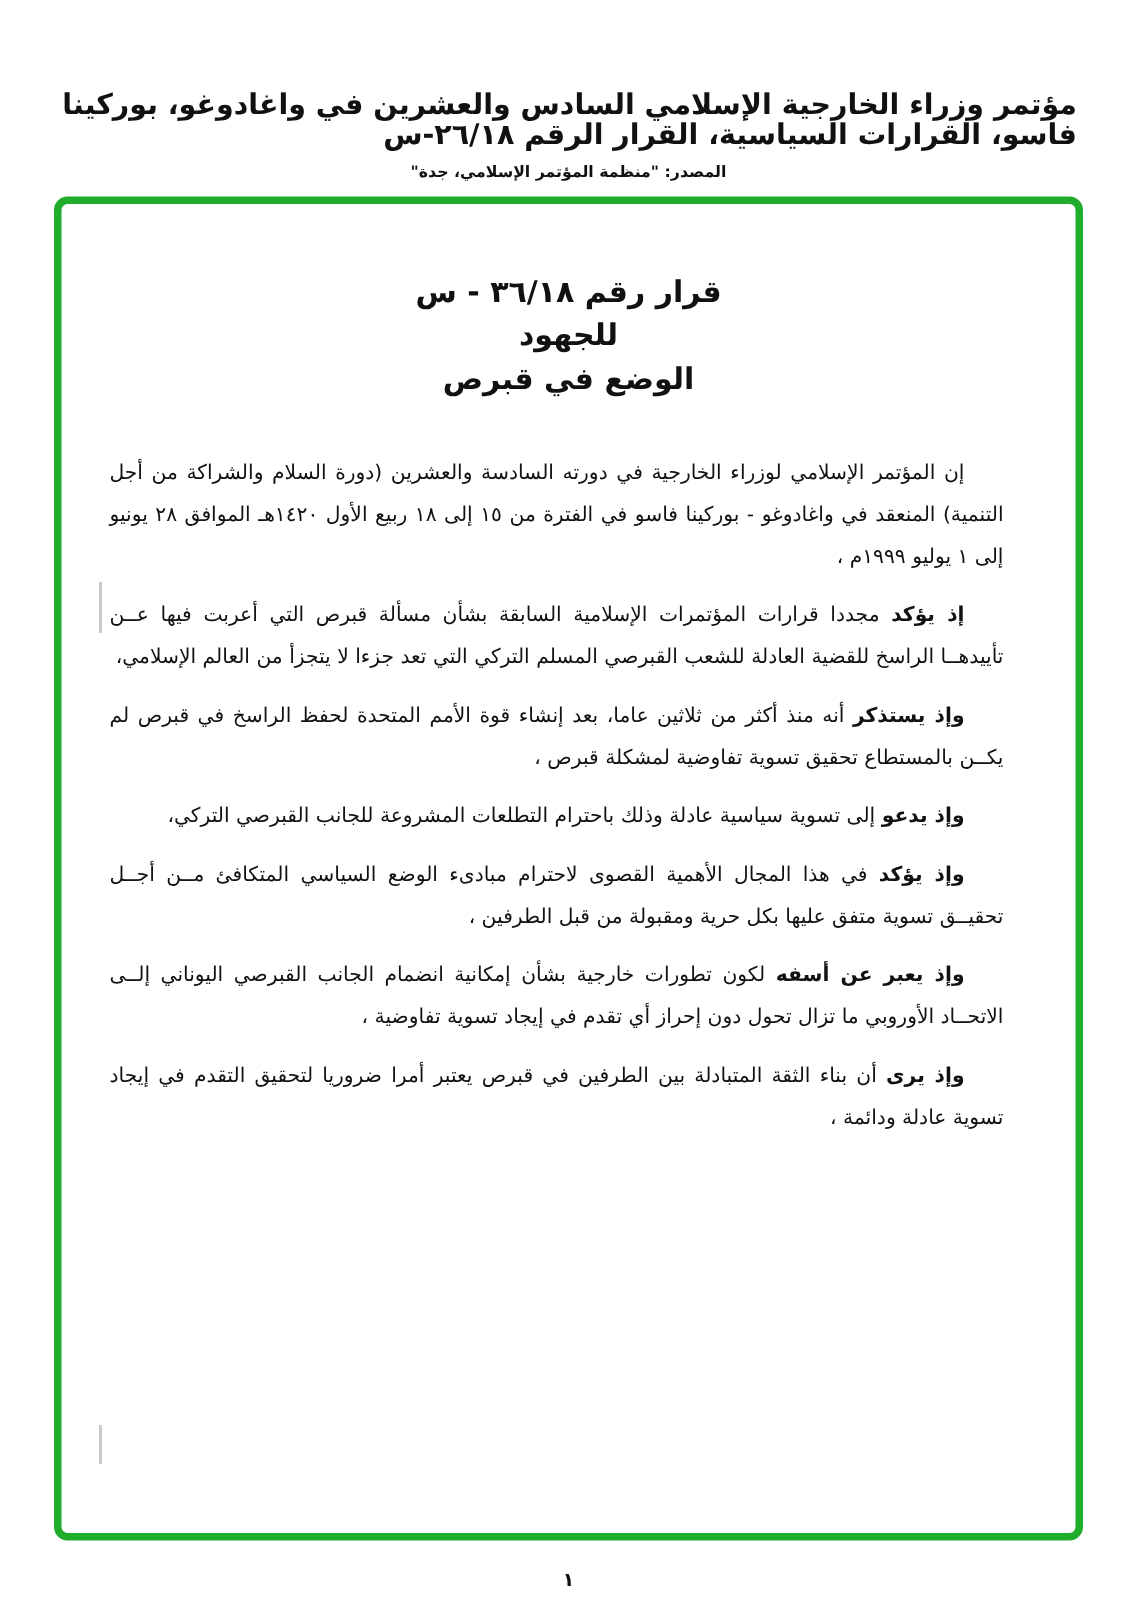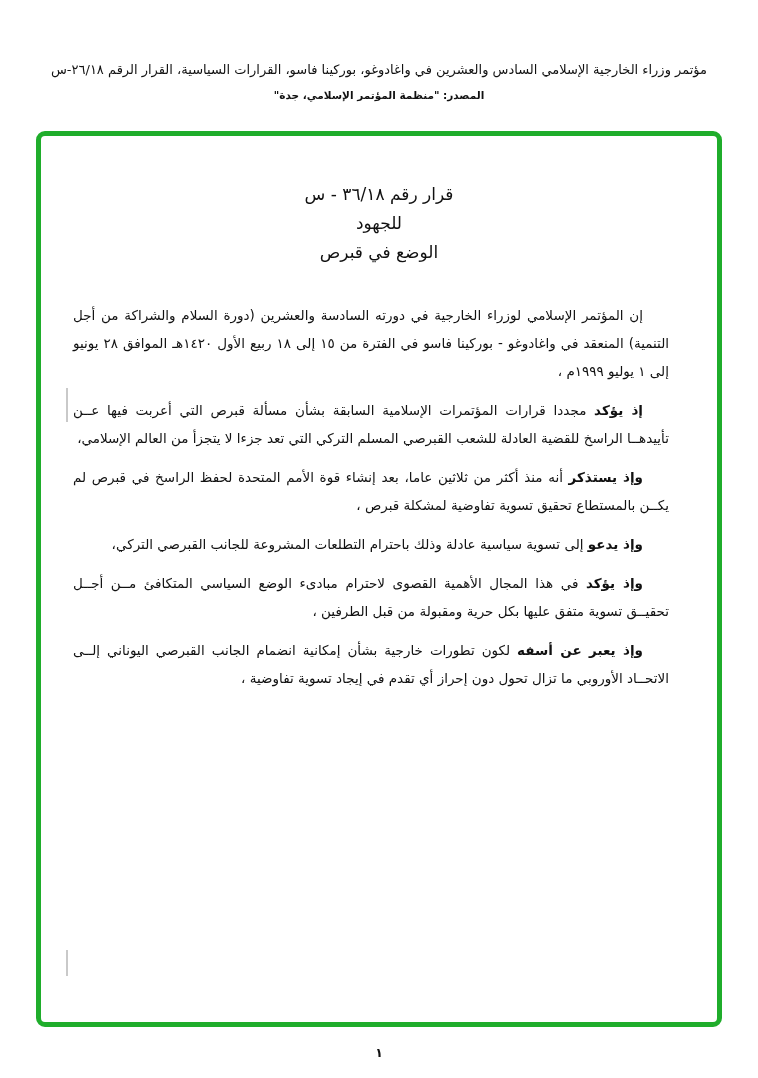--- a/index.html
+++ b/index.html
@@ -9,44 +9,45 @@
     font-family:"DejaVu Sans", sans-serif;
     color:#111;
     direction:rtl;
     overflow:hidden;
   }
   .page-header{
     position:absolute;top:60px;left:0;right:0;
     text-align:center;
   }
   .page-header .line1{
-    font-size:13px;font-weight:normal;
+    font-size:19px;font-weight:bold;
     padding:0 40px;
     line-height:20px;
+    text-align:right;
   }
   .page-header .line2{
     font-size:10.5px;font-weight:bold;
     margin-top:9px;
   }
   .doc-box{
     position:absolute;
     left:36px;top:131px;
     width:676px;height:886px;
     border:5px solid #1fad2b;
     border-radius:9px;
     overflow:hidden;
     background:#fff;
   }
   .doc-content{
     padding:44px 32px 0 32px;
   }
   .doc-title{
     text-align:center;
-    font-weight:normal;
-    font-size:17px;
+    font-weight:bold;
+    font-size:20px;
     line-height:29px;
     margin-bottom:34px;
   }
   .clauses p{
     margin:0 16px 11px 0;
     font-size:13.5px;
     line-height:28px;
     text-align:justify;
     text-indent:26px;
   }
@@ -79,20 +80,21 @@
       <div>للجهود</div>
       <div>الوضع في قبرص</div>
     </div>
     <div class="clauses">
       <p><b></b><span>إن المؤتمر الإسلامي لوزراء الخارجية في دورته السادسة والعشرين (دورة السلام والشراكة من أجل التنمية) المنعقد في واغادوغو - بوركينا فاسو في الفترة من ١٥ إلى ١٨ ربيع الأول ١٤٢٠هـ الموافق ٢٨ يونيو إلى ١ يوليو ١٩٩٩م ،</span></p>
       <p><b>إذ يؤكد</b><span> مجددا قرارات المؤتمرات الإسلامية السابقة بشأن مسألة قبرص التي أعربت فيها عــن تأييدهــا الراسخ للقضية العادلة للشعب القبرصي المسلم التركي التي تعد جزءا لا يتجزأ من العالم الإسلامي،</span></p>
       <p><b>وإذ يستذكر</b><span> أنه منذ أكثر من ثلاثين عاما، بعد إنشاء قوة الأمم المتحدة لحفظ الراسخ في قبرص لم يكــن بالمستطاع تحقيق تسوية تفاوضية لمشكلة قبرص ،</span></p>
       <p><b>وإذ يدعو</b><span> إلى تسوية سياسية عادلة وذلك باحترام التطلعات المشروعة للجانب القبرصي التركي،</span></p>
       <p><b>وإذ يؤكد</b><span> في هذا المجال الأهمية القصوى لاحترام مبادىء الوضع السياسي المتكافئ مــن أجــل تحقيــق تسوية متفق عليها بكل حرية ومقبولة من قبل الطرفين ،</span></p>
       <p><b>وإذ يعبر عن أسفه</b><span> لكون تطورات خارجية بشأن إمكانية انضمام الجانب القبرصي اليوناني إلــى الاتحــاد الأوروبي  ما تزال تحول دون إحراز أي تقدم في إيجاد تسوية تفاوضية ،</span></p>
+      <p><b>وإذ يرى</b><span> أن بناء الثقة المتبادلة بين الطرفين في قبرص يعتبر أمرا ضروريا لتحقيق التقدم في إيجاد تسوية عادلة ودائمة ،</span></p>
     </div>
   </div>
 </div>
 
 <div class="scan-artifact artifact-1"></div>
 <div class="scan-artifact artifact-2"></div>
 
 <div class="page-number">١</div>
 
 </body></html>

